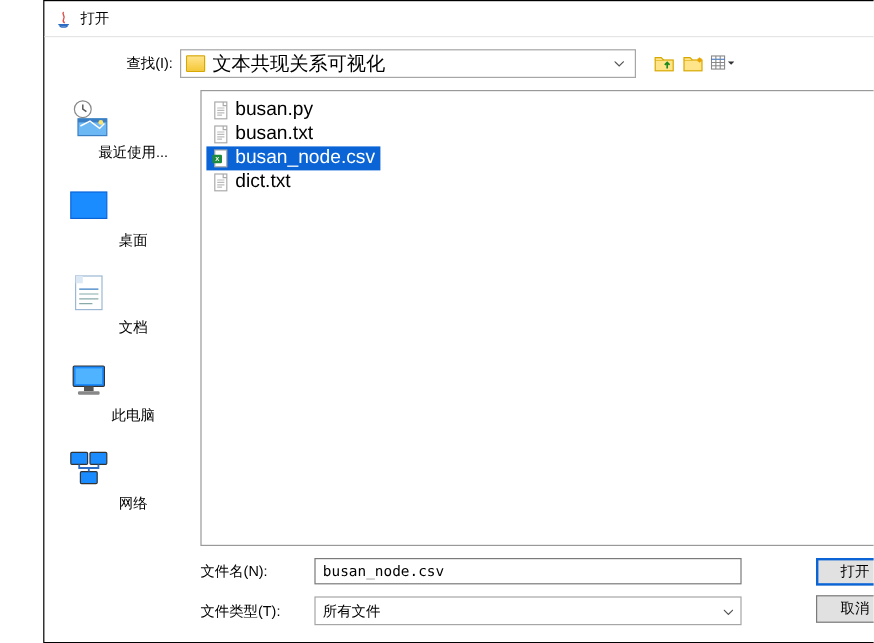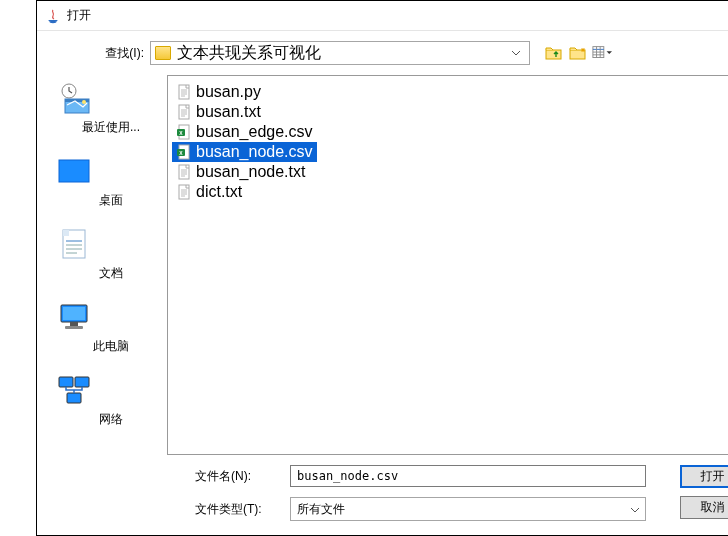--- a/index.html
+++ b/index.html
@@ -25,21 +25,21 @@
 .side-label { font-size: 12px; text-align: center; }
 .filepane { flex: 1; border: 1px solid #999; background: #fff; padding: 6px 4px; overflow: auto; display: flex; flex-direction: column; gap: 0; }
 .file-item { display: flex; align-items: center; height: 20px; padding: 0 4px; cursor: pointer; width: max-content; }
 .file-item .fi-icon { width: 16px; height: 16px; margin-right: 4px; flex-shrink: 0; }
 .file-item .fi-name { font-size: 16px; white-space: nowrap; }
 .file-item.selected { background: #0a64d6; }
 .file-item.selected .fi-name { color: #fff; }
 .bottom { display: flex; margin-top: 10px; }
 .bottom-left-spacer { width: 112px; }
 .bottom-fields { flex: 1; display: flex; flex-direction: column; gap: 10px; }
-.field-row { display: flex; align-items: center; justify-content: flex-end; }
+.field-row { display: flex; align-items: center; }
 .field-label { width: 95px; font-size: 12px; }
 .field-input { flex: 1; max-width: 356px; height: 22px; border: 1px solid #7a7a7a; background: #fff; padding: 0 6px; font-family: "SimSun", monospace; font-size: 12px; }
 .type-select { flex: 1; max-width: 356px; height: 24px; border: 1px solid #a6a6a6; background: #fff; display: flex; align-items: center; padding: 0 6px; gap: 40px; }
 .type-text { flex: 1; font-size: 12px; }
 .bottom-buttons { display: flex; flex-direction: column; gap: 8px; margin-left: 34px; }
 .btn { width: 65px; height: 23px; border: 1px solid #7a7a7a; background: #e1e1e1; font-size: 12px; cursor: pointer; display: flex; align-items: center; justify-content: center; }
 .btn.primary { border: 2px solid #0a64d6; }
 </style>
 </head>
 <body>
@@ -169,46 +169,27 @@
             <span class="fi-icon"><svg width="16" height="16" viewBox="0 0 16 16">
                 <rect x="3" y="1" width="10" height="14" fill="#fff" stroke="#aaa"></rect>
                 <path d="M10 1 L10 4 L13 4" fill="none" stroke="#aaa"></path>
                 <line x1="5" y1="6" x2="11" y2="6" stroke="#bbb"></line>
                 <line x1="5" y1="8" x2="11" y2="8" stroke="#bbb"></line>
                 <line x1="5" y1="10" x2="11" y2="10" stroke="#bbb"></line>
                 <line x1="5" y1="12" x2="9" y2="12" stroke="#bbb"></line>
               </svg></span>
             <span class="fi-name">busan.txt</span>
           </div>
-          <div class="file-item">
+          <div class="file-item selected">
             <span class="fi-icon"><svg width="16" height="16" viewBox="0 0 16 16">
                 <rect x="3" y="1" width="10" height="14" fill="#fff" stroke="#aaa"></rect>
                 <rect x="1" y="5" width="8" height="7" rx="1" fill="#1d8a3e"></rect>
                 <text x="5" y="10.5" font-size="5" fill="#fff" text-anchor="middle" font-family="Arial" font-weight="bold">X</text>
               </svg></span>
-            <span class="fi-name">busan_edge.csv</span>
-          </div>
-          <div class="file-item selected">
-            <span class="fi-icon"><svg width="16" height="16" viewBox="0 0 16 16">
-                <rect x="3" y="1" width="10" height="14" fill="#fff" stroke="#aaa"></rect>
-                <rect x="1" y="5" width="8" height="7" rx="1" fill="#1d8a3e"></rect>
-                <text x="5" y="10.5" font-size="5" fill="#fff" text-anchor="middle" font-family="Arial" font-weight="bold">X</text>
-              </svg></span>
             <span class="fi-name">busan_node.csv</span>
-          </div>
-          <div class="file-item">
-            <span class="fi-icon"><svg width="16" height="16" viewBox="0 0 16 16">
-                <rect x="3" y="1" width="10" height="14" fill="#fff" stroke="#aaa"></rect>
-                <path d="M10 1 L10 4 L13 4" fill="none" stroke="#aaa"></path>
-                <line x1="5" y1="6" x2="11" y2="6" stroke="#bbb"></line>
-                <line x1="5" y1="8" x2="11" y2="8" stroke="#bbb"></line>
-                <line x1="5" y1="10" x2="11" y2="10" stroke="#bbb"></line>
-                <line x1="5" y1="12" x2="9" y2="12" stroke="#bbb"></line>
-              </svg></span>
-            <span class="fi-name">busan_node.txt</span>
           </div>
           <div class="file-item">
             <span class="fi-icon"><svg width="16" height="16" viewBox="0 0 16 16">
                 <rect x="3" y="1" width="10" height="14" fill="#fff" stroke="#aaa"></rect>
                 <path d="M10 1 L10 4 L13 4" fill="none" stroke="#aaa"></path>
                 <line x1="5" y1="6" x2="11" y2="6" stroke="#bbb"></line>
                 <line x1="5" y1="8" x2="11" y2="8" stroke="#bbb"></line>
                 <line x1="5" y1="10" x2="11" y2="10" stroke="#bbb"></line>
                 <line x1="5" y1="12" x2="9" y2="12" stroke="#bbb"></line>
               </svg></span>

